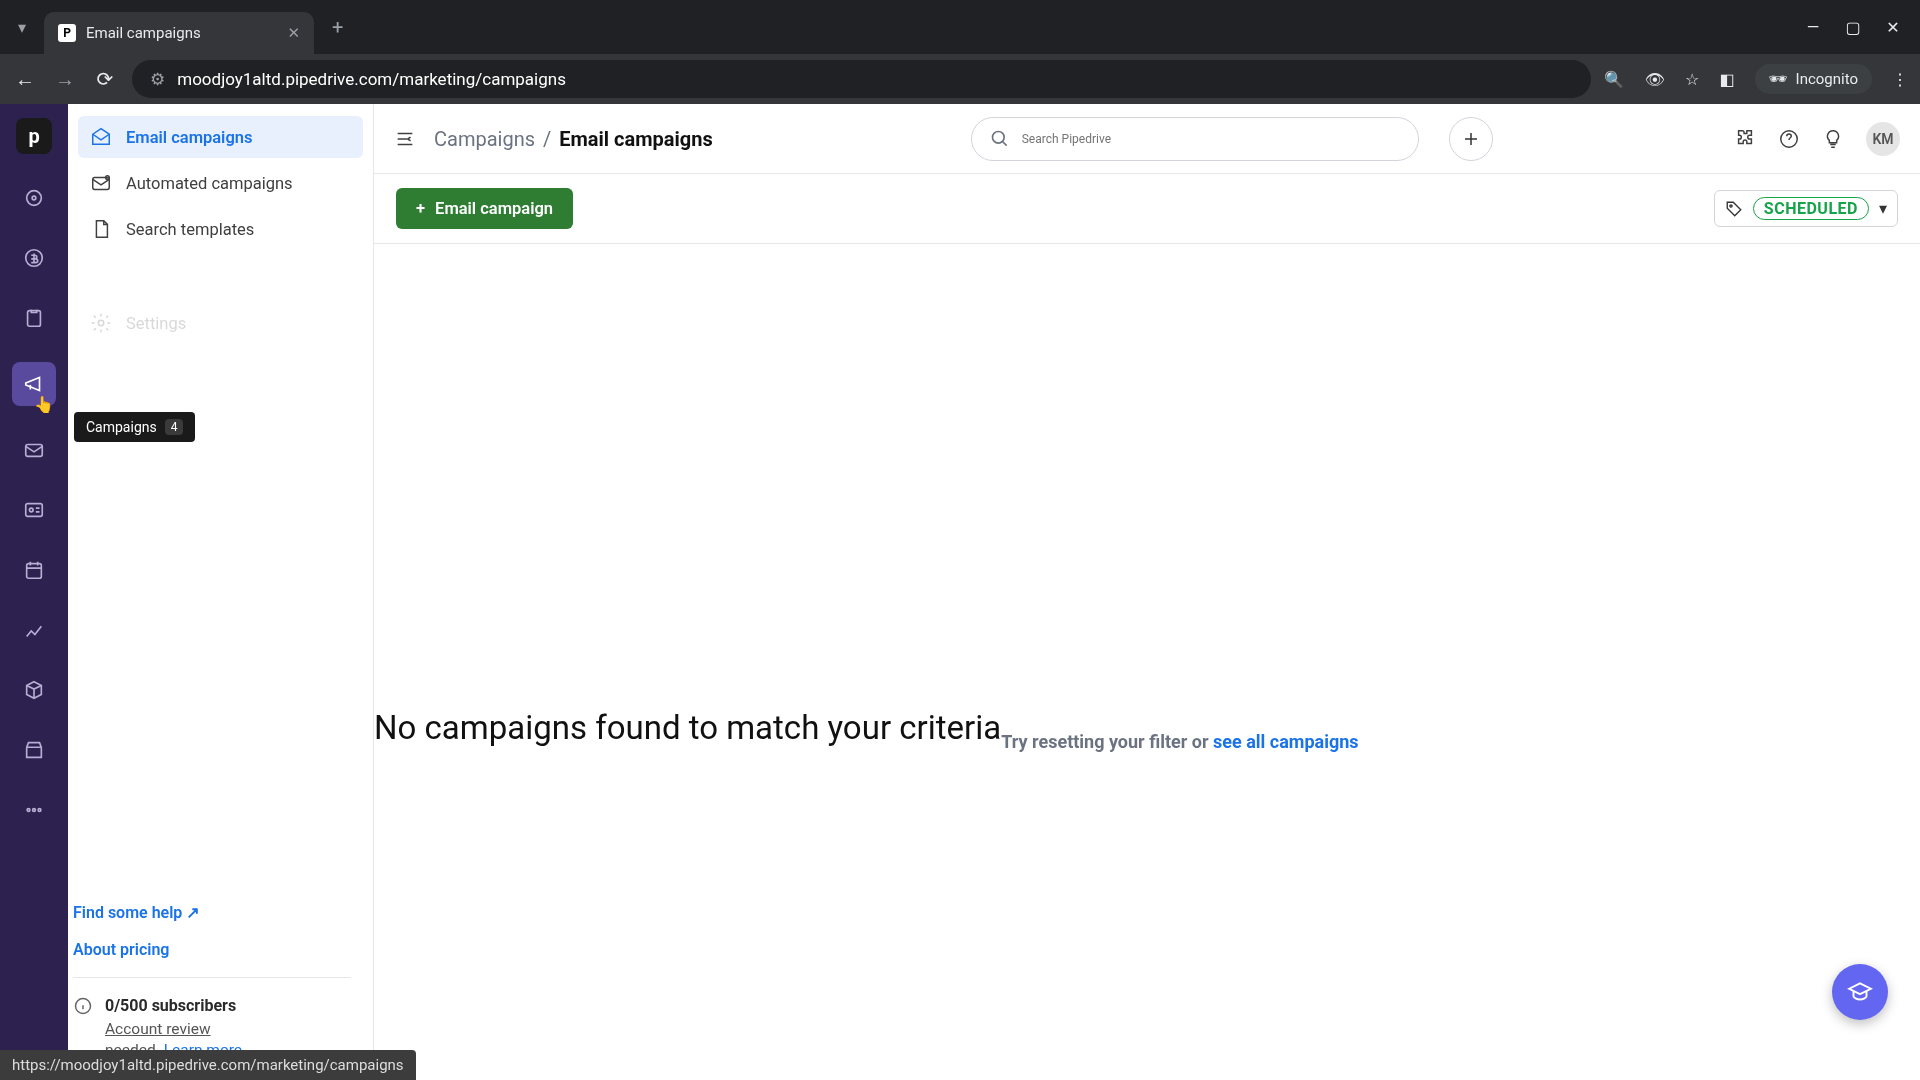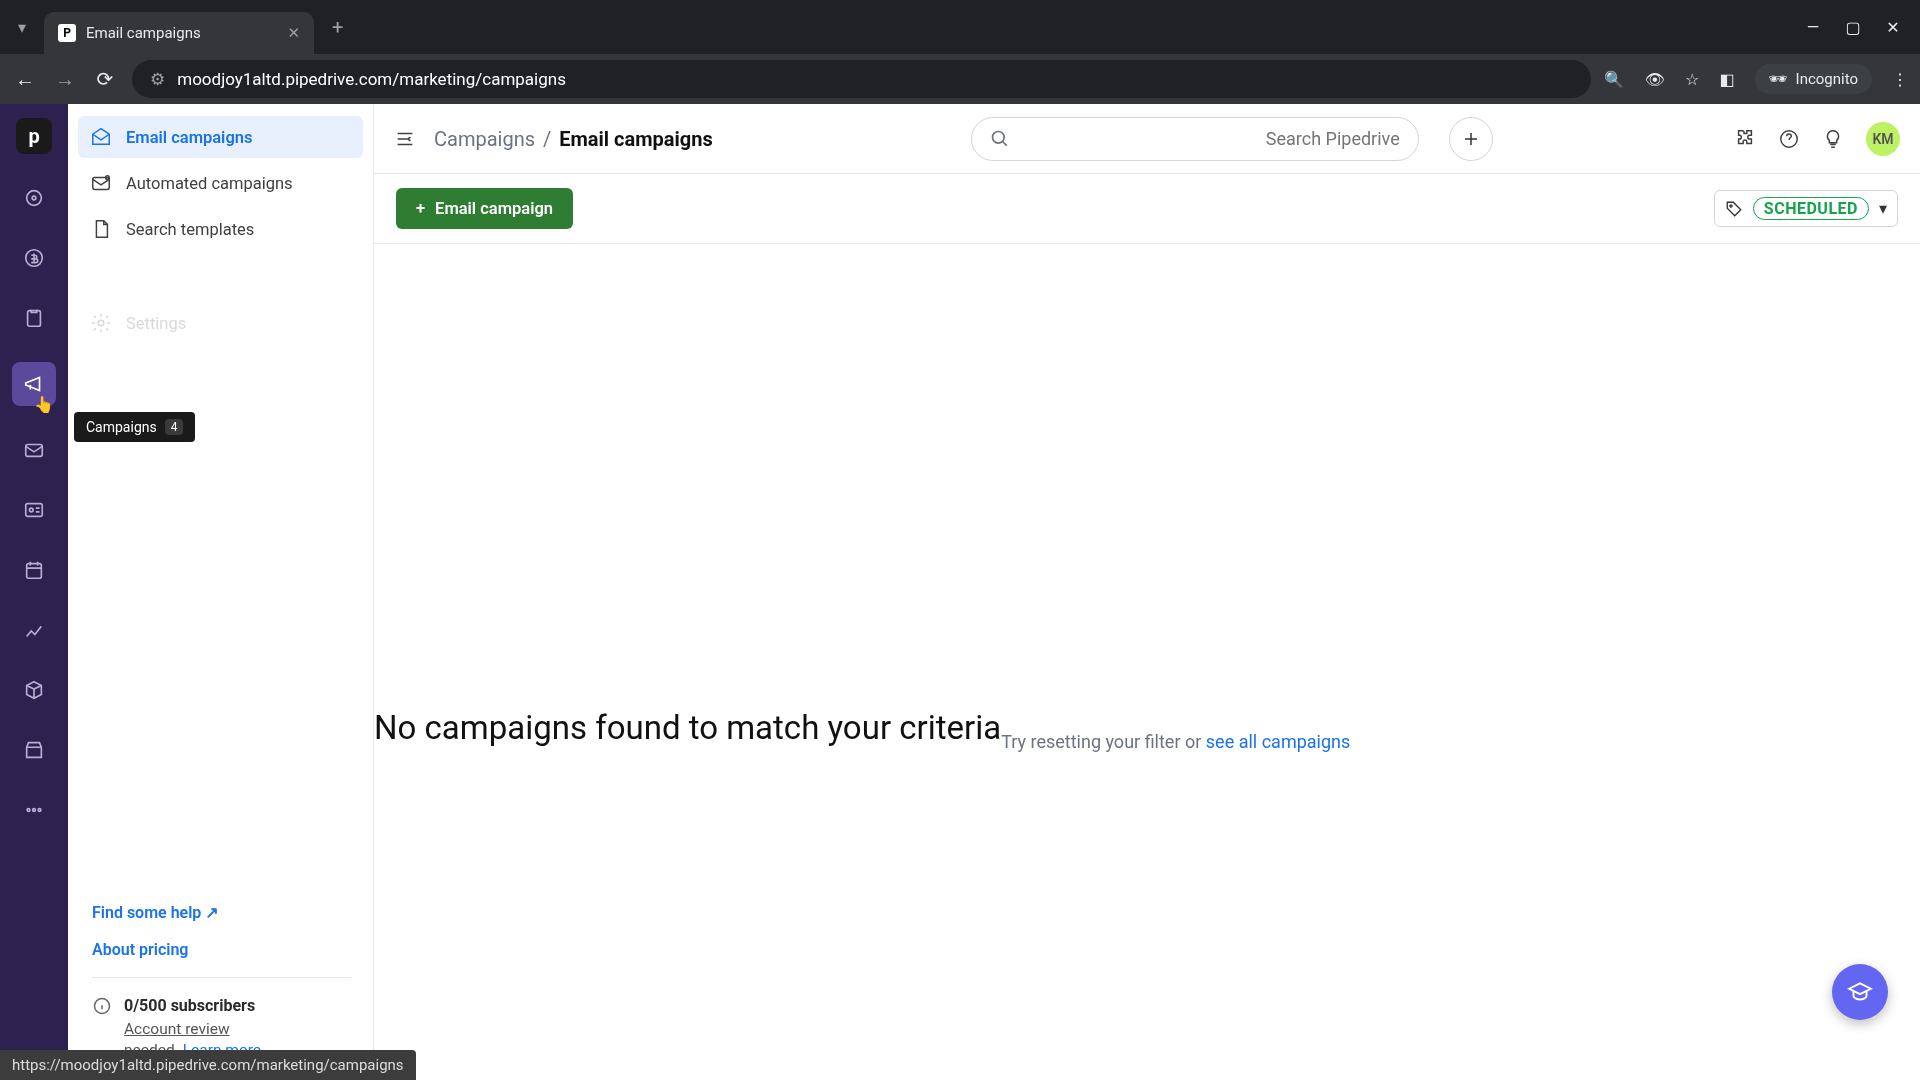--- a/index.html
+++ b/index.html
@@ -36,50 +36,50 @@
 .rail-tooltip .badge { background: #3a3a3a; border-radius: 4px; padding: 1px 6px; font-size: 12px; }
 
 
 .sidebar { width: 306px; border-right: 1px solid #e5e7eb; display: flex; flex-direction: column; background: #fff;}
 .sidebar-list { padding: 12px 10px; display: flex; flex-direction: column; gap: 4px; }
 .side-item { display: flex; align-items: center; gap: 14px; padding: 10px 12px; border-radius: 6px; color: #404040; font-size: 16.5px; cursor: pointer;}
 .side-item.active { background: #e8f0fe; color: #1a73e8; font-weight: 600;}
 .side-item svg { width: 22px; height: 22px; fill: none; stroke: currentColor; stroke-width: 1.6;}
 .side-item .pill-badge { margin-left: auto; background: #1a73e8; color: #fff; border-radius: 10px; padding: 1px 8px; font-size: 12px; font-weight: 600;}
 .side-spacer { height: 44px; }
-.sidebar-footer { margin-top: auto; padding: 18px 22px 0 24px; }
+.sidebar-footer { margin-top: auto; padding: 18px 22px 0 5px; }
 .help-link, .about-link { color: #1a73e8; font-weight: 600; font-size: 16px; display: block; margin-bottom: 18px; }
 .info-box { border-top: 1px solid #e5e7eb; padding: 18px 0; display: flex; gap: 12px; }
 .info-box svg { width: 20px; height: 20px; flex-shrink: 0; stroke: #666; fill: none; stroke-width: 1.8;}
 .info-box .title { font-weight: 700; font-size: 16px; color: #2a2a2a; }
 .info-box .desc { font-size: 15.5px; color: #555; margin-top: 4px; line-height: 1.4; text-decoration: underline;}
 .info-box .learn { color: #1a73e8; }
 
 
 .content { flex: 1; display: flex; flex-direction: column; }
 .topbar { height: 70px; border-bottom: 1px solid #e5e7eb; display: flex; align-items: center; padding: 0 20px; gap: 18px;}
 .menu-toggle { color: #404040; display:flex;}
 .menu-toggle svg { width: 22px; height: 22px; stroke: currentColor; fill: none; stroke-width: 1.8;}
 .crumb { font-size: 20px; color: #6b7280; display: flex; gap: 8px; align-items: baseline;}
 .crumb .current { color: #111; font-weight: 700;}
 .search-box { margin-left: auto; width: 448px; height: 44px; border: 1px solid #d1d5db; border-radius: 24px; display: flex; align-items: center; padding: 0 18px; gap: 12px; color: #6b7280;}
-.search-box input { border: none; outline: none; font-size: 18px; flex: 1; color: #be185d; text-align: right; }
+.search-box input { border: none; outline: none; font-size: 12px; flex: 1; color: #be185d; }
 .plus-circle { width: 44px; height: 44px; border: 1px solid #d1d5db; border-radius: 50%; display: flex; align-items: center; justify-content: center; margin-left: 12px;}
 .top-right { margin-left: auto; display: flex; gap: 22px; align-items: center;}
 .top-right > * { color: #404040; }
-.avatar { width: 34px; height: 34px; border-radius: 50%; background: #bef264; display: flex; align-items: center; justify-content: center; font-size: 14px; font-weight: 600; color: #555;}
+.avatar { width: 34px; height: 34px; border-radius: 50%; background: #e5e5e5; display: flex; align-items: center; justify-content: center; font-size: 14px; font-weight: 600; color: #555;}
 
 .actionbar { height: 70px; border-bottom: 1px solid #e5e7eb; display: flex; align-items: center; padding: 0 22px;}
 .green-btn { background: #2e7d32; color: #fff; border: none; border-radius: 6px; padding: 11px 20px; font-size: 16.5px; font-weight: 600; display: flex; gap: 10px; align-items: center;}
 .filter-pill { margin-left: auto; border: 1px solid #d1d5db; border-radius: 6px; padding: 6px 10px; display: flex; gap: 10px; align-items: center; color: #333;}
 .scheduled-badge { border: 1.5px solid #16a34a; border-radius: 12px; padding: 1px 10px; font-size: 16px; font-weight: 700; color: #16a34a; letter-spacing: 0.5px;}
 
 .empty-state { flex: 1; display: flex; flex-direction: row; align-items: center; padding-top: 130px;}
 .empty-title { font-size: 33px; font-weight: 400; color: #111;}
-.empty-sub { margin-top: 28px; font-size: 18px; color: #6b7280;}
+.empty-sub { margin-top: 28px; font-size: 18px; color: #6b7280; font-weight: bold;}
 .empty-sub a { color: #1a73e8; text-decoration: none;}
 
 .fab { position: fixed; right: 32px; bottom: 60px; width: 56px; height: 56px; border-radius: 50%; background: #6366f1; display: flex; align-items: center; justify-content: center; box-shadow: 0 4px 12px rgba(0,0,0,0.25);}
 .fab svg { width: 26px; height: 26px; stroke: #fff; fill: none; stroke-width: 1.8;}
 
 .status-strip { position: fixed; bottom: 0; left: 0; background: #3c3c3c; color: #ddd; font-size: 15px; padding: 6px 12px; border-top-right-radius: 4px;}
 </style>
 </head>
 <body>
 

